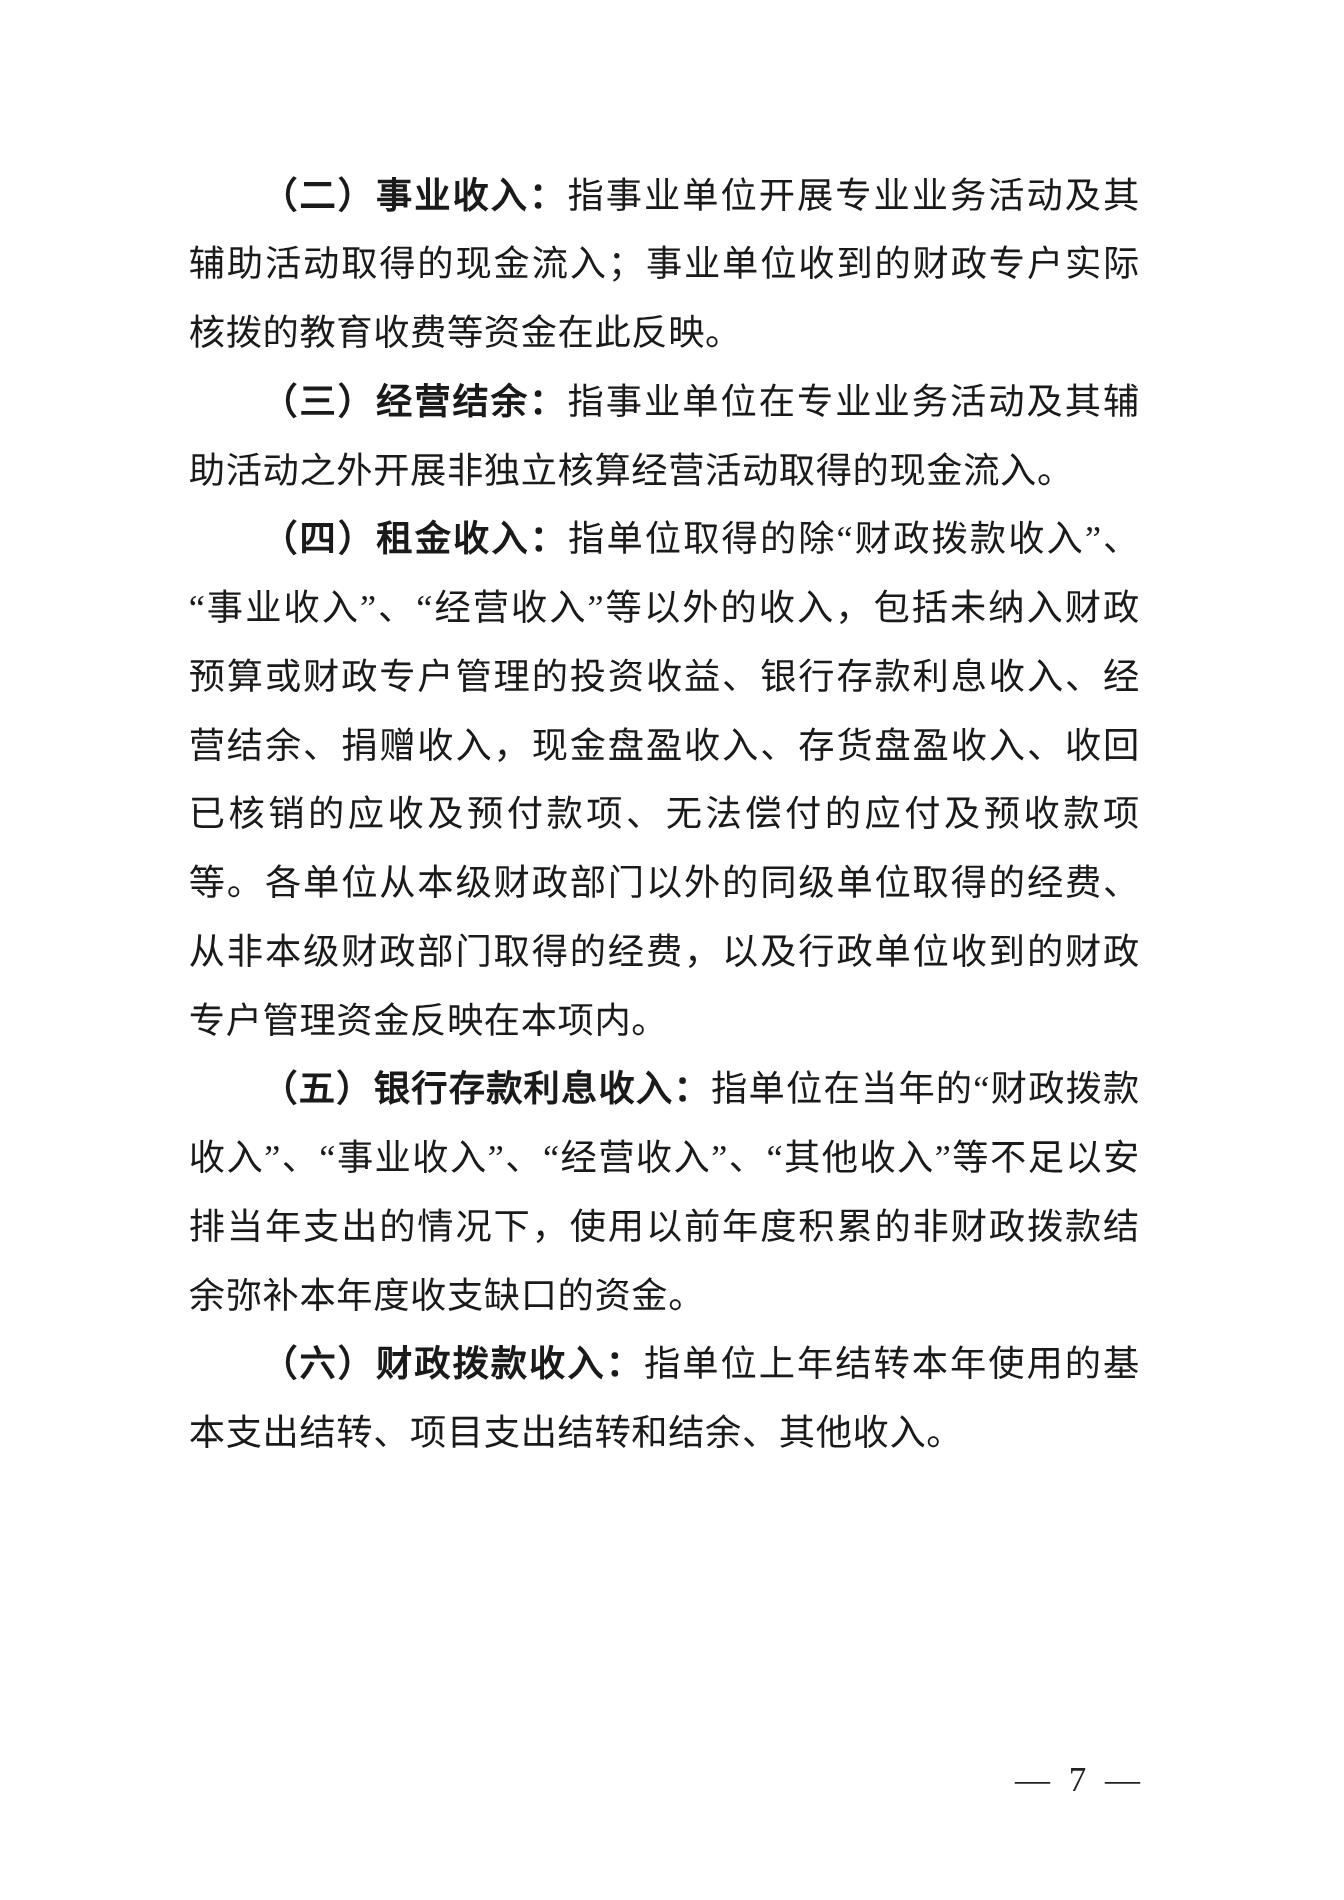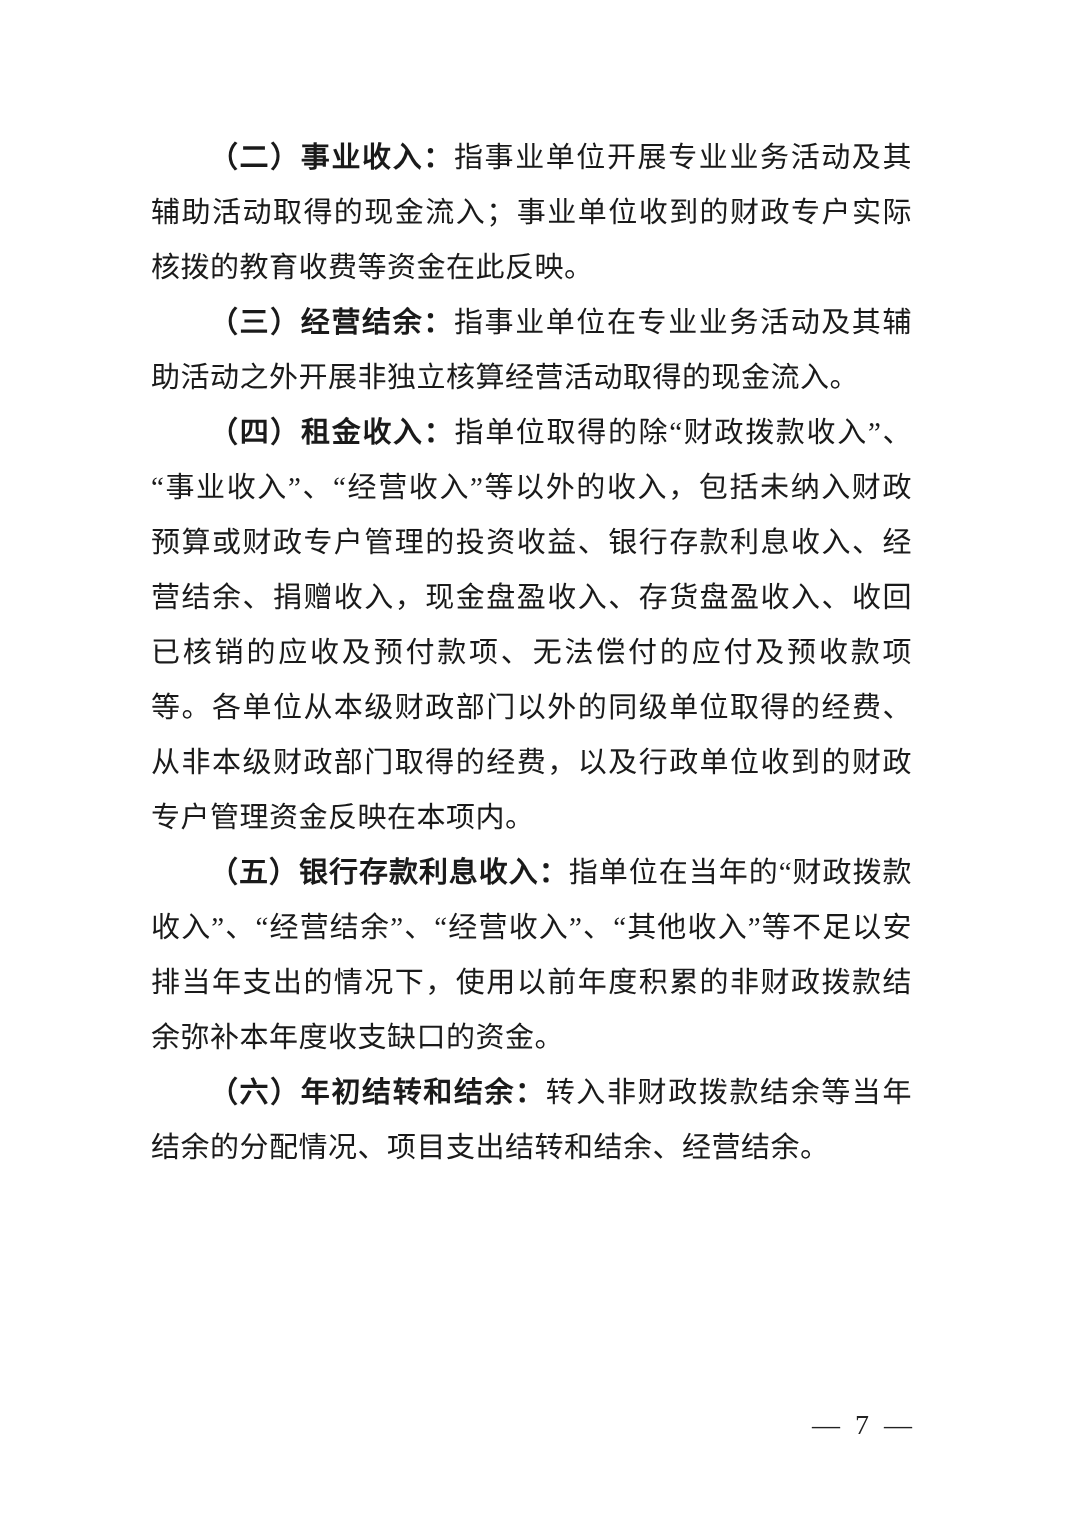--- a/index.html
+++ b/index.html
@@ -52,22 +52,22 @@
 <body>
 
 <div class="page">
   <main class="text-block" id="paragraph-container">
   <p class="paragraph"><span class="lead"><span>（二）</span><span>事业收入：</span></span><span>指事业单位开展专业业务活动及其辅助活动取得的现金流入；事业单位收到的财政专户实际核拨的教育收费等资金在此反映。</span></p>
 
   <p class="paragraph"><span class="lead"><span>（三）</span><span>经营结余：</span></span><span>指事业单位在专业业务活动及其辅助活动之外开展非独立核算经营活动取得的现金流入。</span></p>
 
   <p class="paragraph"><span class="lead"><span>（四）</span><span>租金收入：</span></span><span>指单位取得的除“财政拨款收入”、“事业收入”、“经营收入”等以外的收入，包括未纳入财政预算或财政专户管理的投资收益、银行存款利息收入、经营结余、捐赠收入，现金盘盈收入、存货盘盈收入、收回已核销的应收及预付款项、无法偿付的应付及预收款项等。各单位从本级财政部门以外的同级单位取得的经费、从非本级财政部门取得的经费，以及行政单位收到的财政专户管理资金反映在本项内。</span></p>
 
-  <p class="paragraph"><span class="lead"><span>（五）</span><span>银行存款利息收入：</span></span><span>指单位在当年的“财政拨款收入”、“经营结余”、“经营收入”、“其他收入”等不足以安排当年支出的情况下，使用以前年度积累的非财政拨款结余弥补本年度收支缺口的资金。</span></p>
+  <p class="paragraph"><span class="lead"><span>（五）</span><span>银行存款利息收入：</span></span><span>指单位在当年的“财政拨款收入”、“事业收入”、“经营收入”、“其他收入”等不足以安排当年支出的情况下，使用以前年度积累的非财政拨款结余弥补本年度收支缺口的资金。</span></p>
 
-  <p class="paragraph"><span class="lead"><span>（六）</span><span>年初结转和结余：</span></span><span>转入非财政拨款结余等当年结余的分配情况、项目支出结转和结余、经营结余。</span></p>
+  <p class="paragraph"><span class="lead"><span>（六）</span><span>财政拨款收入：</span></span><span>指单位上年结转本年使用的基本支出结转、项目支出结转和结余、其他收入。</span></p>
 
 </main>
 
   <footer class="page-footer">
     <span class="page-number">— 7 —</span>
   </footer>
 </div>
 
 </body></html>

